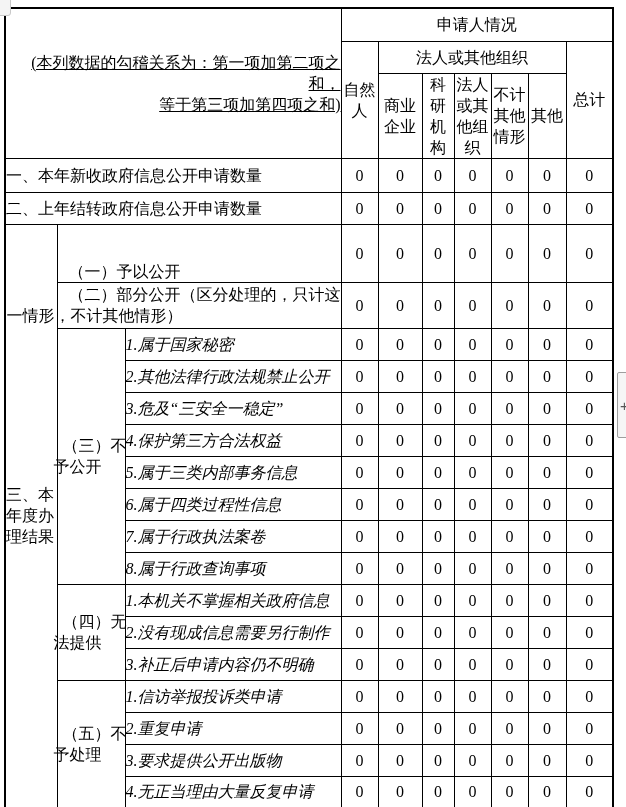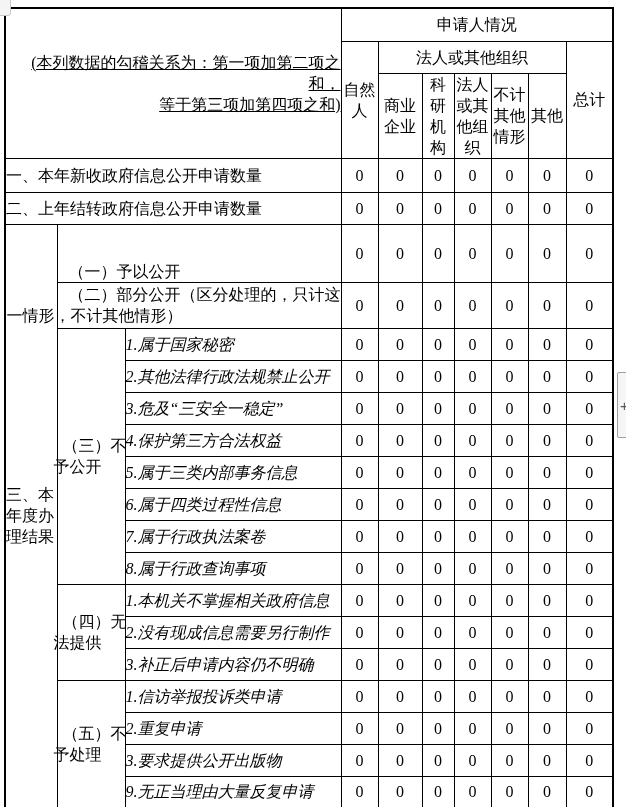--- a/index.html
+++ b/index.html
@@ -283,21 +283,21 @@
         <td class="item">3.要求提供公开出版物</td>
         <td class="v">0</td>
           <td class="v">0</td>
           <td class="v">0</td>
           <td class="v">0</td>
           <td class="v">0</td>
           <td class="v">0</td>
           <td class="v">0</td>
       </tr>
       <tr>
-        <td class="item">9.无正当理由大量反复申请</td>
+        <td class="item">4.无正当理由大量反复申请</td>
         <td class="v">0</td>
           <td class="v">0</td>
           <td class="v">0</td>
           <td class="v">0</td>
           <td class="v">0</td>
           <td class="v">0</td>
           <td class="v">0</td>
       </tr>
     </tbody>
   </table>

